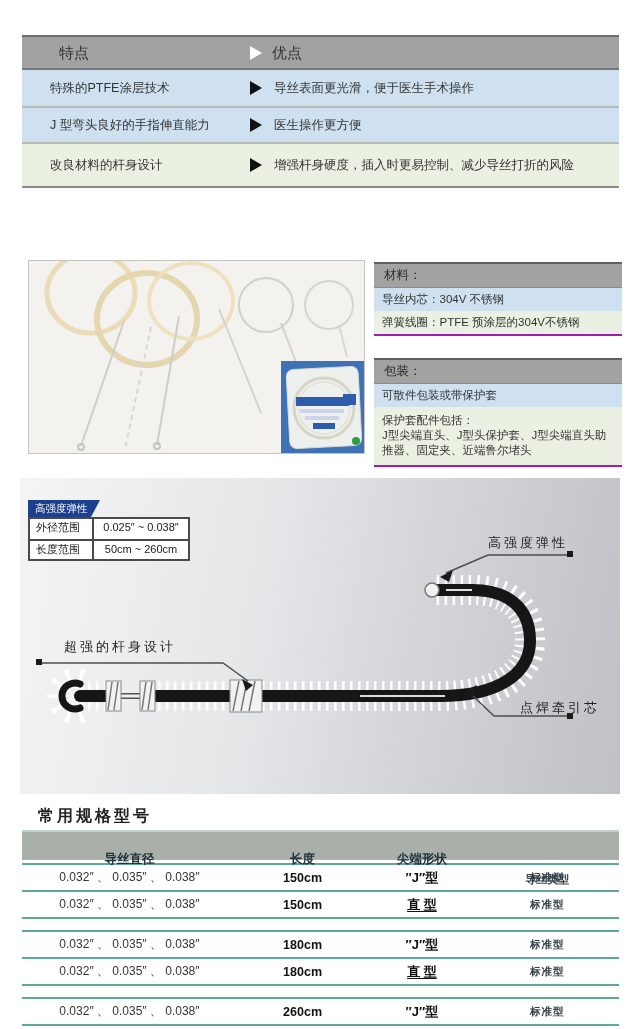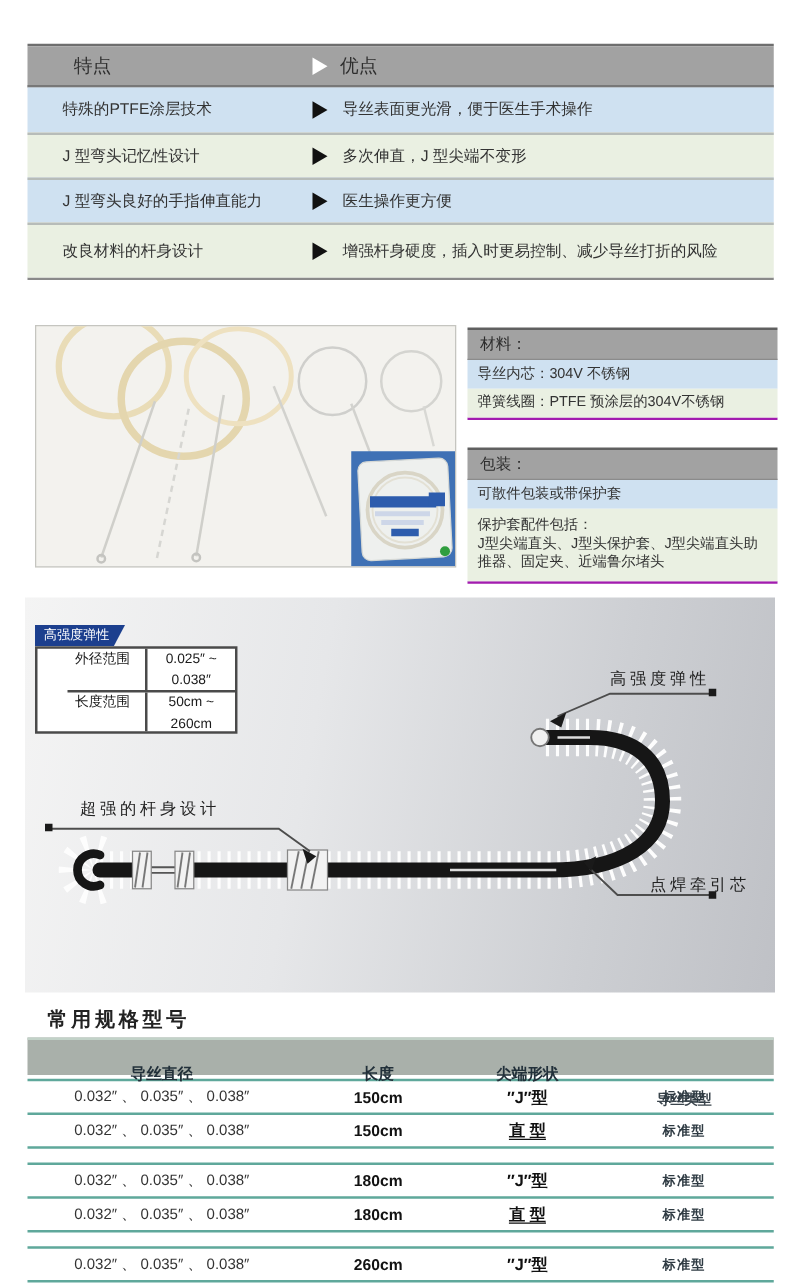--- a/index.html
+++ b/index.html
@@ -39,21 +39,21 @@
 
   
   .diagram { position:absolute; left:20px; top:478px; width:600px; height:316px;
              background:linear-gradient(100deg,#f4f4f4 0%,#e6e7e9 38%,#cdcfd3 75%,#bfc1c6 100%); }
   .diagram svg { position:absolute; left:0; top:0; }
   .tech { position:absolute; left:8px; top:22px; width:162px; }
   .tech-tab { width:72px; height:17px; background:#1c3f8e; color:#ffffff; font-size:10.5px;
               line-height:17px; padding-left:7px;
               clip-path:polygon(0 0, 100% 0, calc(100% - 9px) 100%, 0 100%); }
   .tech-table { border:2px solid #4a4a4a; background:#ffffff; }
-  .tech-row { display:flex; height:33px; line-height:17px; font-size:11px; color:#1a1a1a;margin-left:24px; }
+  .tech-row { display:flex; height:20px; line-height:17px; font-size:11px; color:#1a1a1a; }
   .tech-row + .tech-row { border-top:2px solid #4a4a4a; }
   .tech-label { width:64px; padding-left:6px; border-right:2px solid #4a4a4a; }
   .tech-value { flex:1; text-align:center; }
   .anno { position:absolute; font-size:13px; color:#222; letter-spacing:3px; font-weight:500; white-space:nowrap; }
   .anno-elastic { left:468px; top:56px; }
   .anno-core    { left:500px; top:221px; }
   .anno-shaft   { left:44px;  top:160px; }
 
   
   .spec-title { position:absolute; left:38px; top:806px; font-family:"Liberation Serif", serif;
@@ -78,25 +78,20 @@
   <div class="ft">
     <div class="ft-header">
       <span class="feat">特点</span>
       <span class="tri tri--white"></span>
       <span class="adv">优点</span>
     </div>
     <div class="ft-row bg-blue">
       <span class="feat">特殊的PTFE涂层技术</span>
       <span class="tri"></span>
       <span class="adv">导丝表面更光滑，便于医生手术操作</span>
-    </div>
-    <div class="ft-row bg-green">
-      <span class="feat">J 型弯头记忆性设计</span>
-      <span class="tri"></span>
-      <span class="adv">多次伸直，J 型尖端不变形</span>
     </div>
     <div class="ft-row bg-blue">
       <span class="feat">J 型弯头良好的手指伸直能力</span>
       <span class="tri"></span>
       <span class="adv">医生操作更方便</span>
     </div>
     <div class="ft-row ft-row--tall bg-green">
       <span class="feat">改良材料的杆身设计</span>
       <span class="tri"></span>
       <span class="adv">增强杆身硬度，插入时更易控制、减少导丝打折的风险</span>

